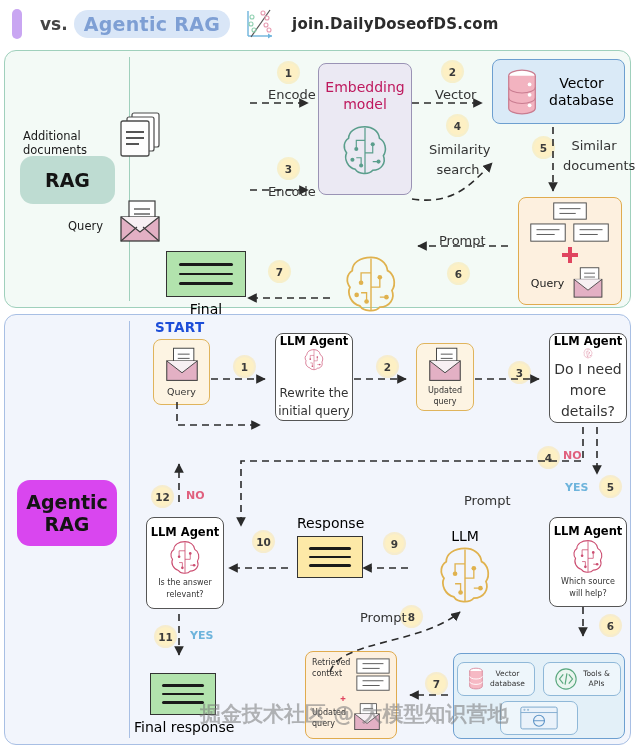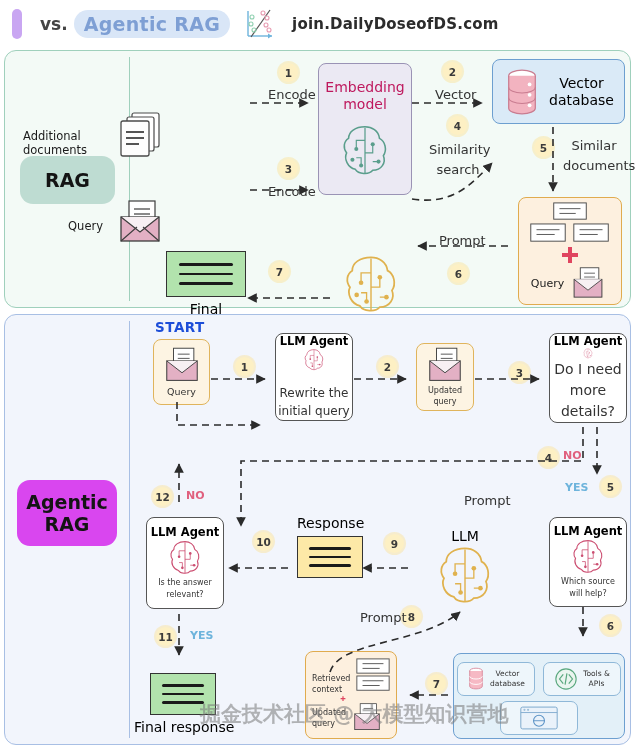--- a/index.html
+++ b/index.html
@@ -366,21 +366,21 @@
   <div class="node" style="left:145px; top:358px;">
     <div class="resp-box resp-green" style="position:relative;width:66px;height:42px;display:flex;flex-direction:column;justify-content:center;gap:6px;padding:0 11px;">
       <div class="resp-line"></div>
         <div class="resp-line"></div>
         <div class="resp-line"></div>
     </div>
     <div class="lbl-big" style="text-align:left;width:130px;margin-top:4px;margin-left:-16px;">Final response</div>
   </div>
 
   <div class="box box-ctx" style="left:300px; top:336px; width:92px; height:88px; align-items:flex-start; padding:5px 6px; justify-content:flex-start;">
-    <div style="display:flex;align-items:flex-end;gap:4px;">
+    <div style="display:flex;align-items:flex-start;gap:4px;">
       <span class="tiny" style="font-size:8px;white-space:pre-line;line-height:1.4;text-align:left;">Retrieved
 context</span>
       <svg width="38" height="38" viewBox="0 0 40 40">
         <rect x="3" y="2" width="34" height="15" fill="#fff" stroke="#555" stroke-width="1"></rect>
         <line x1="9" y1="7" x2="31" y2="7" stroke="#555" stroke-width="1"></line>
           <line x1="9" y1="12" x2="27" y2="12" stroke="#555" stroke-width="1"></line>
         <rect x="3" y="20" width="34" height="15" fill="#fff" stroke="#555" stroke-width="1"></rect>
         <line x1="9" y1="25" x2="31" y2="25" stroke="#555" stroke-width="1"></line>
           <line x1="9" y1="30" x2="27" y2="30" stroke="#555" stroke-width="1"></line>
       </svg>

